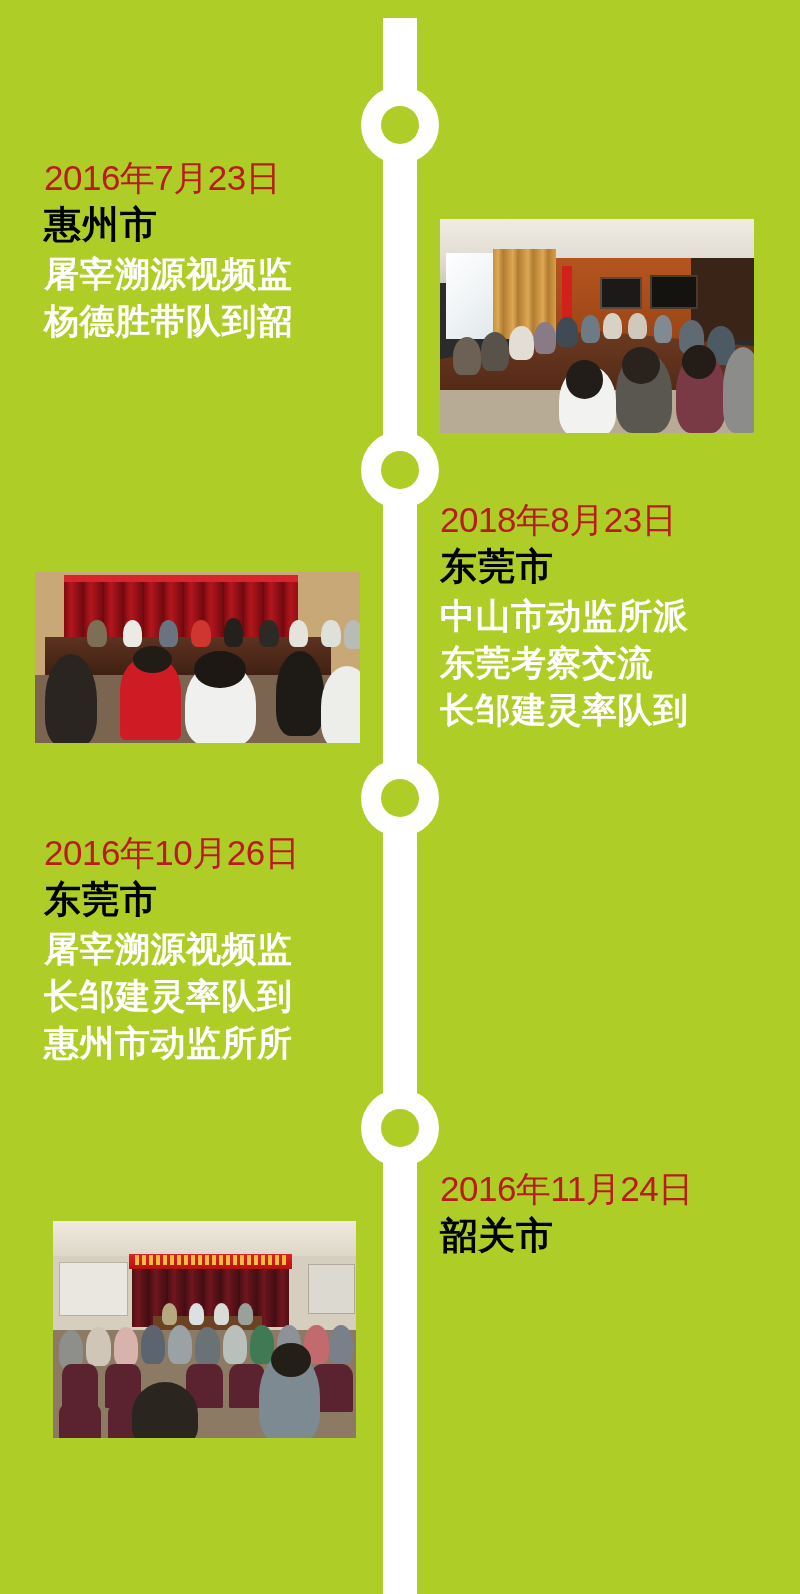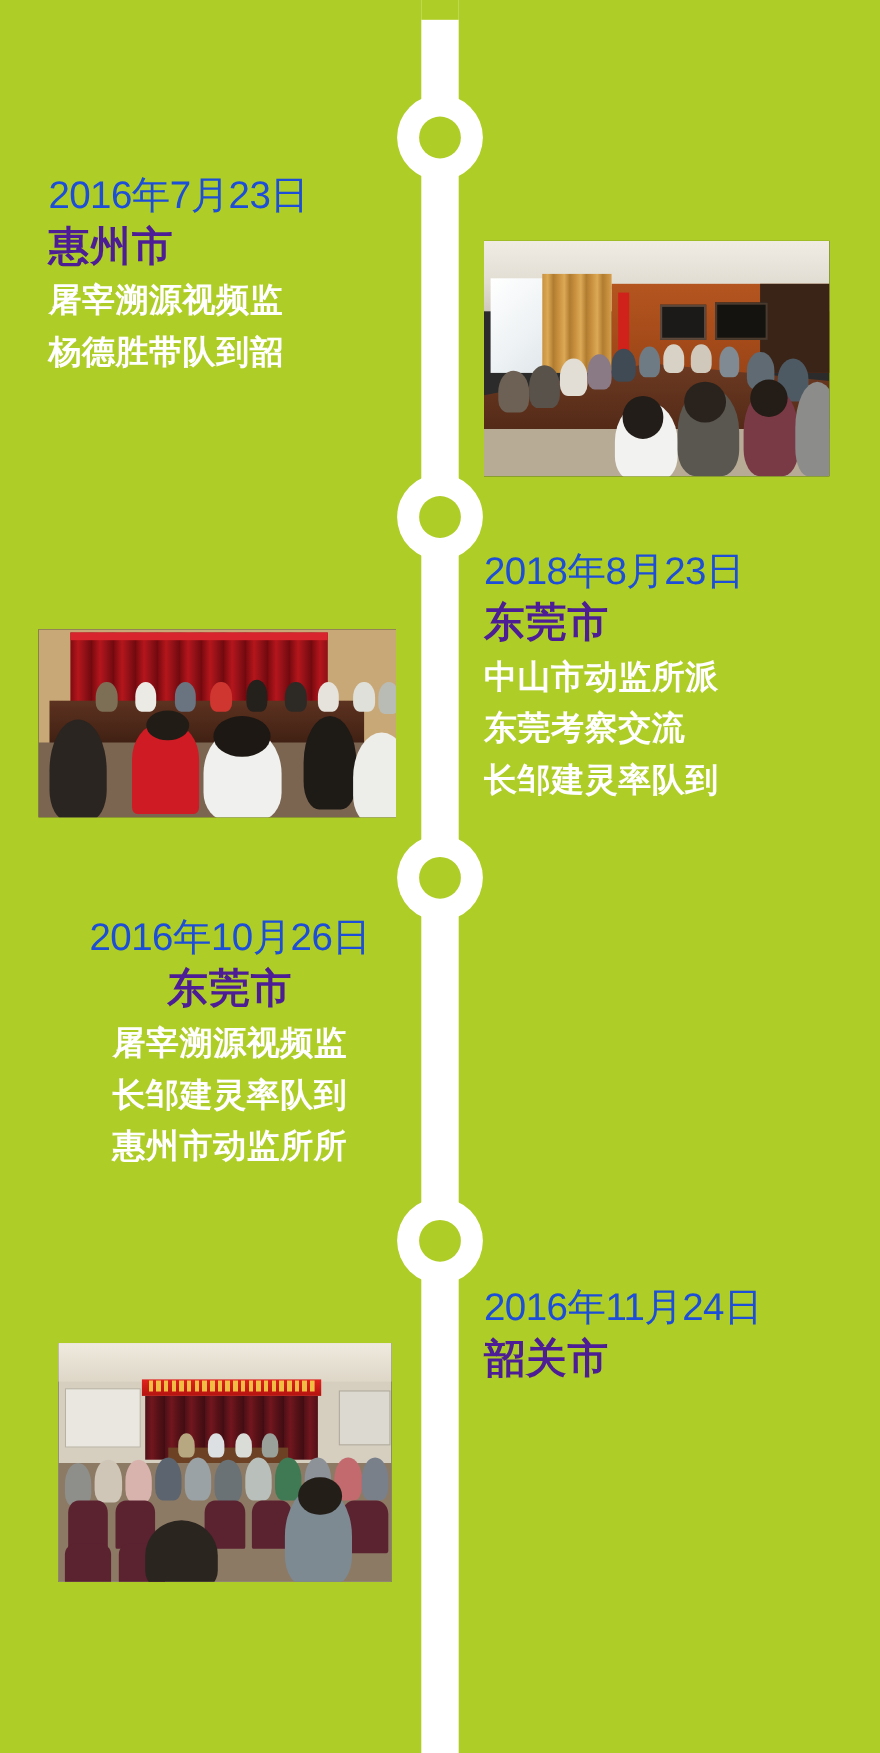--- a/index.html
+++ b/index.html
@@ -59,46 +59,45 @@
 
   
   .entry-text {
     position: absolute;
     width: 330px;
   }
   .entry-text.left  { left: 44px; }
   .entry-text.right { left: 440px; }
 
   .date {
-    color: #1d4ed8;
+    color: #b91c1c;
     font-size: 35px;
     line-height: 45px;
     font-weight: 400;
     letter-spacing: -0.5px;
     white-space: nowrap;
   }
   .city {
-    color: #4c1d95;
+    color: #000000;
     font-size: 37px;
     line-height: 50px;
     font-weight: 700;
     letter-spacing: 1px;
-    font-family: Liberation Serif, serif;
   }
   .body-text {
     color: #ffffff;
-    font-size: 30px;
+    font-size: 35px;
     line-height: 47px;
     font-weight: 700;
     letter-spacing: 0.5px;
   }
 
   .t1 { top: 155px; }
   .t2 { top: 497px; }
-  .t3 { top: 830px; text-align: center; }
+  .t3 { top: 830px; }
   .t4 { top: 1166px; }
 
   
   .photo {
     position: absolute;
     overflow: hidden;
     background: #2b2b2b;
   }
   .photo-inner {
     position: absolute;

